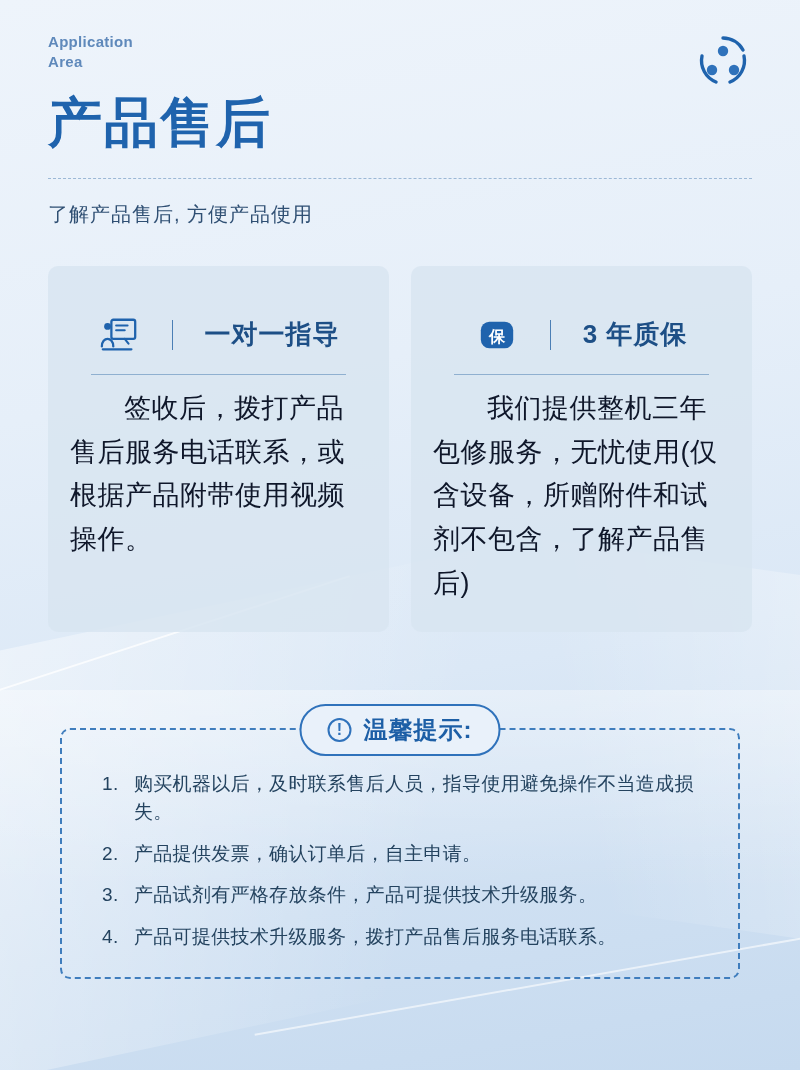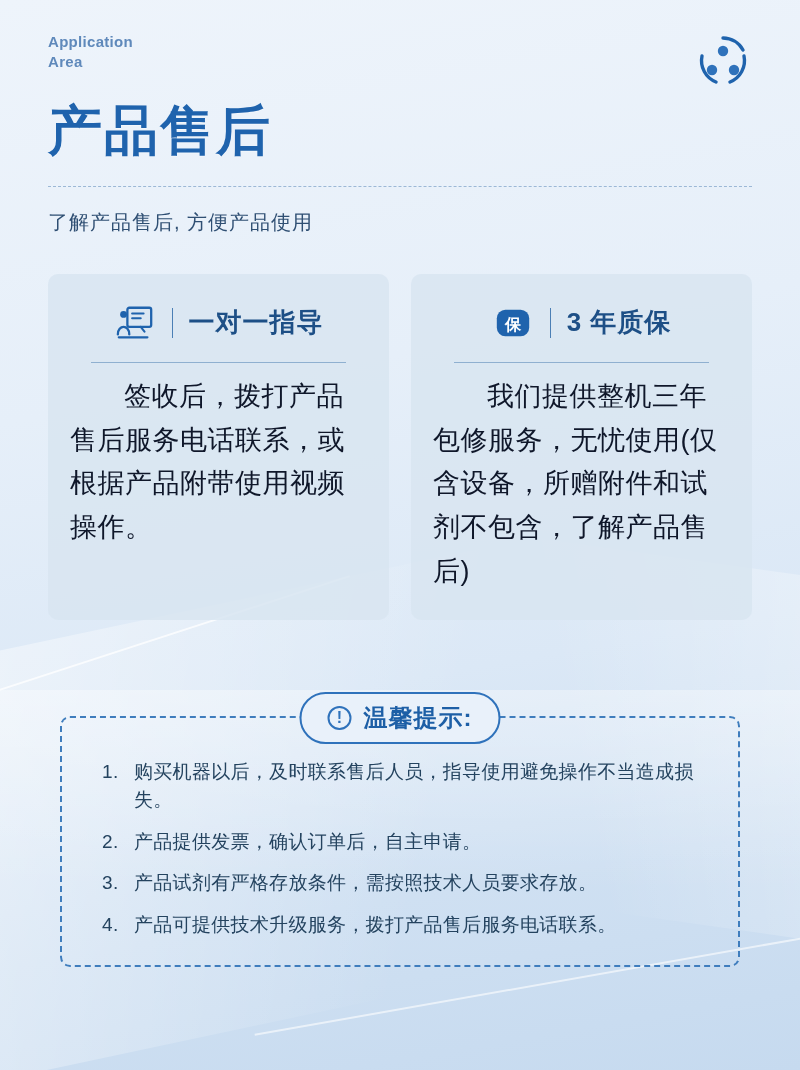--- a/index.html
+++ b/index.html
@@ -61,21 +61,21 @@
   header { padding: 32px 36px 0 48px; position: relative; }
   .eyebrow {
     color: #5f89bb;
     font-size: 15px;
     line-height: 1.35;
     letter-spacing: 0.3px;
     font-weight: 600;
     width: 160px;
   }
   .main-title {
-    margin-top: 28px;
+    margin-top: 20px;
     font-family: "DejaVu Serif", "Liberation Serif", serif;
     font-weight: 700;
     font-size: 54px;
     letter-spacing: 2px;
     color: #1f63ad;
     line-height: 1.1;
     text-shadow: 0 1px 0 rgba(255,255,255,0.4);
   }
   .logo-mark {
     position: absolute;
@@ -104,21 +104,22 @@
     flex: 1;
     background: rgba(216,229,241,0.85);
     border-radius: 10px;
     padding: 28px 22px 26px 22px;
     min-height: 330px;
   }
   .card-head {
     display: flex;
     align-items: center;
     justify-content: center;
-    gap: 16px;
+    gap: 32px;
+    margin-top: 20px;
   }
   .card-icon {
     width: 42px; height: 42px;
     display: flex; align-items: center; justify-content: center;
     color: #1f63ad;
   }
   .head-sep {
     width: 1px;
     height: 30px;
     background: #4b7fb5;
@@ -278,18 +279,18 @@
   </section>
 
   <section class="tips">
     <div class="tips-badge">
       <span class="excl">!</span>
       <span class="tips-badge-text">温馨提示:</span>
     </div>
     <ol class="tips-list">
       <li>购买机器以后，及时联系售后人员，指导使用避免操作不当造成损失。</li>
       <li>产品提供发票，确认订单后，自主申请。</li>
-      <li>产品试剂有严格存放条件，需按照技术人员要求存放。</li>
+      <li>产品试剂有严格存放条件，产品可提供技术升级服务。</li>
       <li>产品可提供技术升级服务，拨打产品售后服务电话联系。</li>
     </ol>
   </section>
 
 </div>
 
 </body></html>

